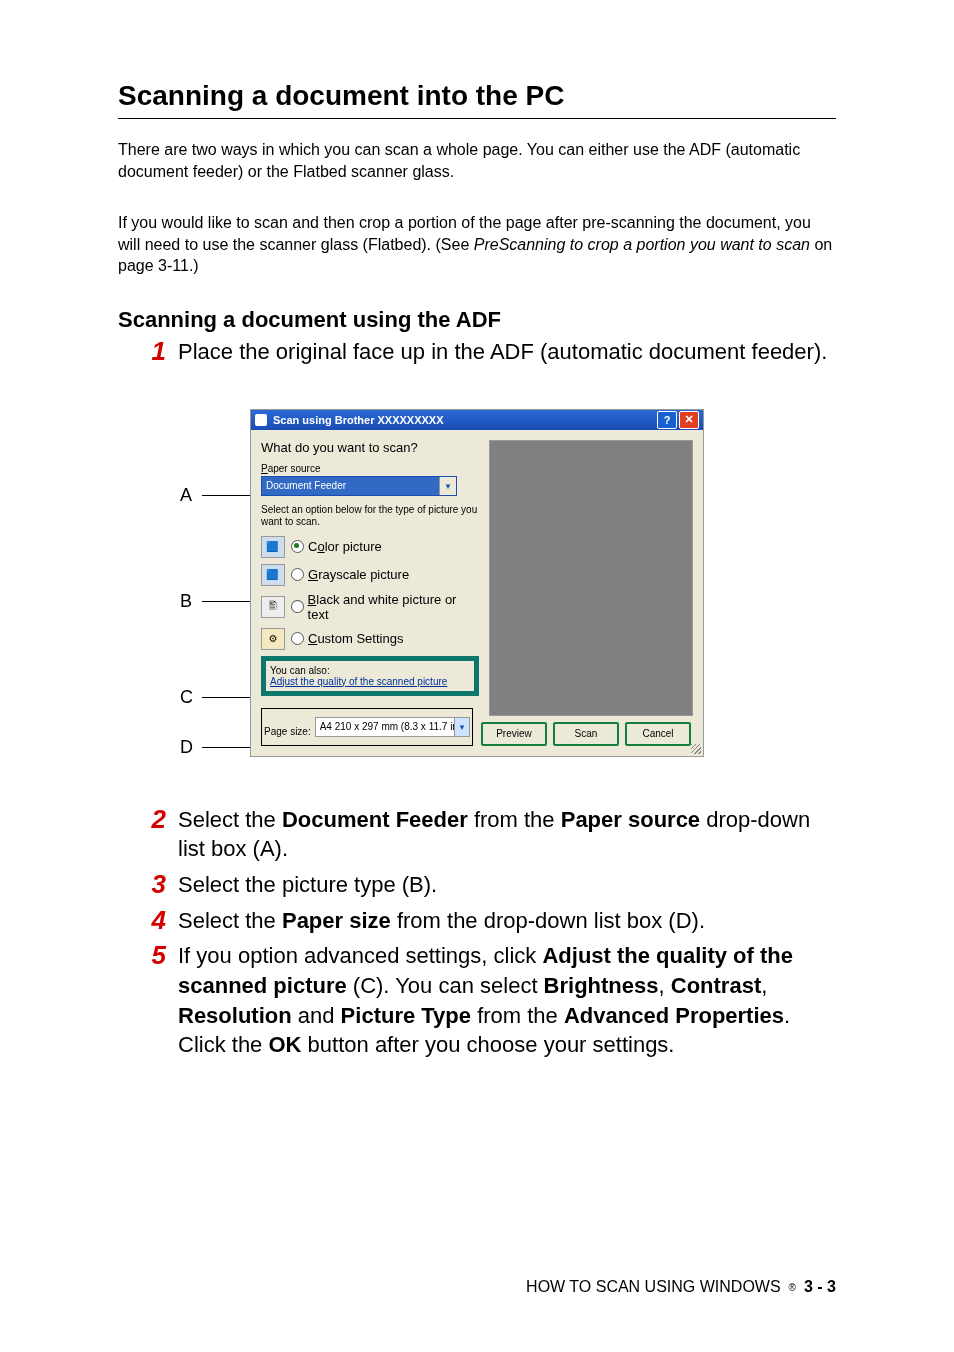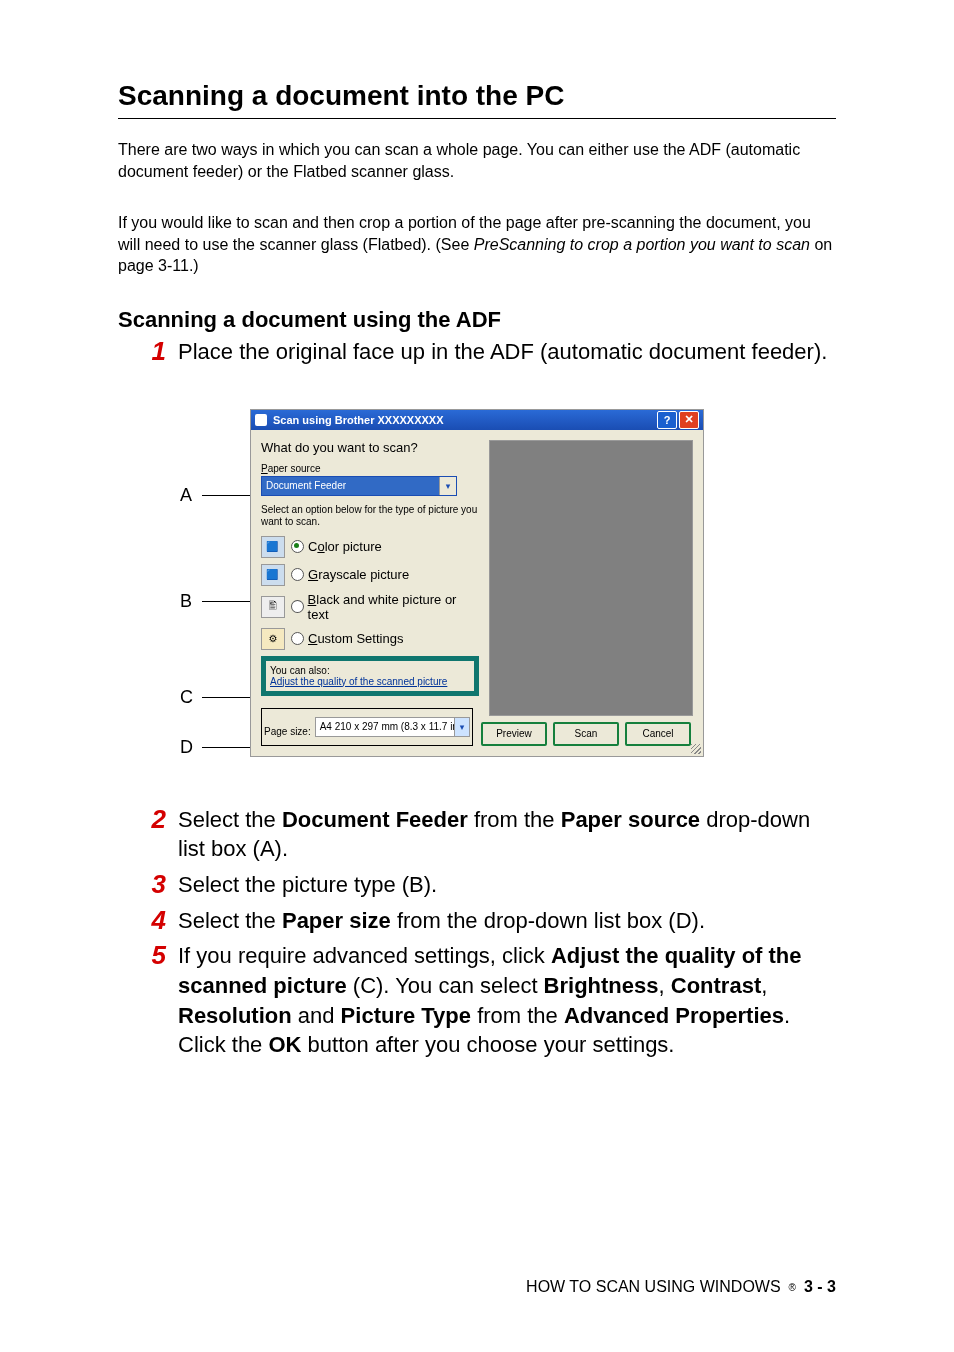--- a/index.html
+++ b/index.html
@@ -364,21 +364,21 @@
   <div class="step">
     <div class="num">4</div>
     <div class="txt">
       <span>Select the </span><b>Paper size</b><span> from the drop-down list box (D).</span>
     </div>
   </div>
 
   <div class="step">
     <div class="num">5</div>
     <div class="txt">
-      <span>If you require advanced settings, click </span><b>Adjust the quality of the scanned picture</b><span> (C). You can select </span><b>Brightness</b><span>, </span><b>Contrast</b><span>, </span><b>Resolution</b><span> and </span><b>Picture Type</b><span> from the </span><b>Advanced Properties</b><span>. Click the </span><b>OK</b><span> button after you choose your settings.</span>
+      <span>If you option advanced settings, click </span><b>Adjust the quality of the scanned picture</b><span> (C). You can select </span><b>Brightness</b><span>, </span><b>Contrast</b><span>, </span><b>Resolution</b><span> and </span><b>Picture Type</b><span> from the </span><b>Advanced Properties</b><span>. Click the </span><b>OK</b><span> button after you choose your settings.</span>
     </div>
   </div>
 
 </div>
 
 <div class="footer">
   <span>HOW TO SCAN USING WINDOWS</span>
     <span class="sup">®</span>
   <span class="pgnum">3 - 3</span>
 </div>

